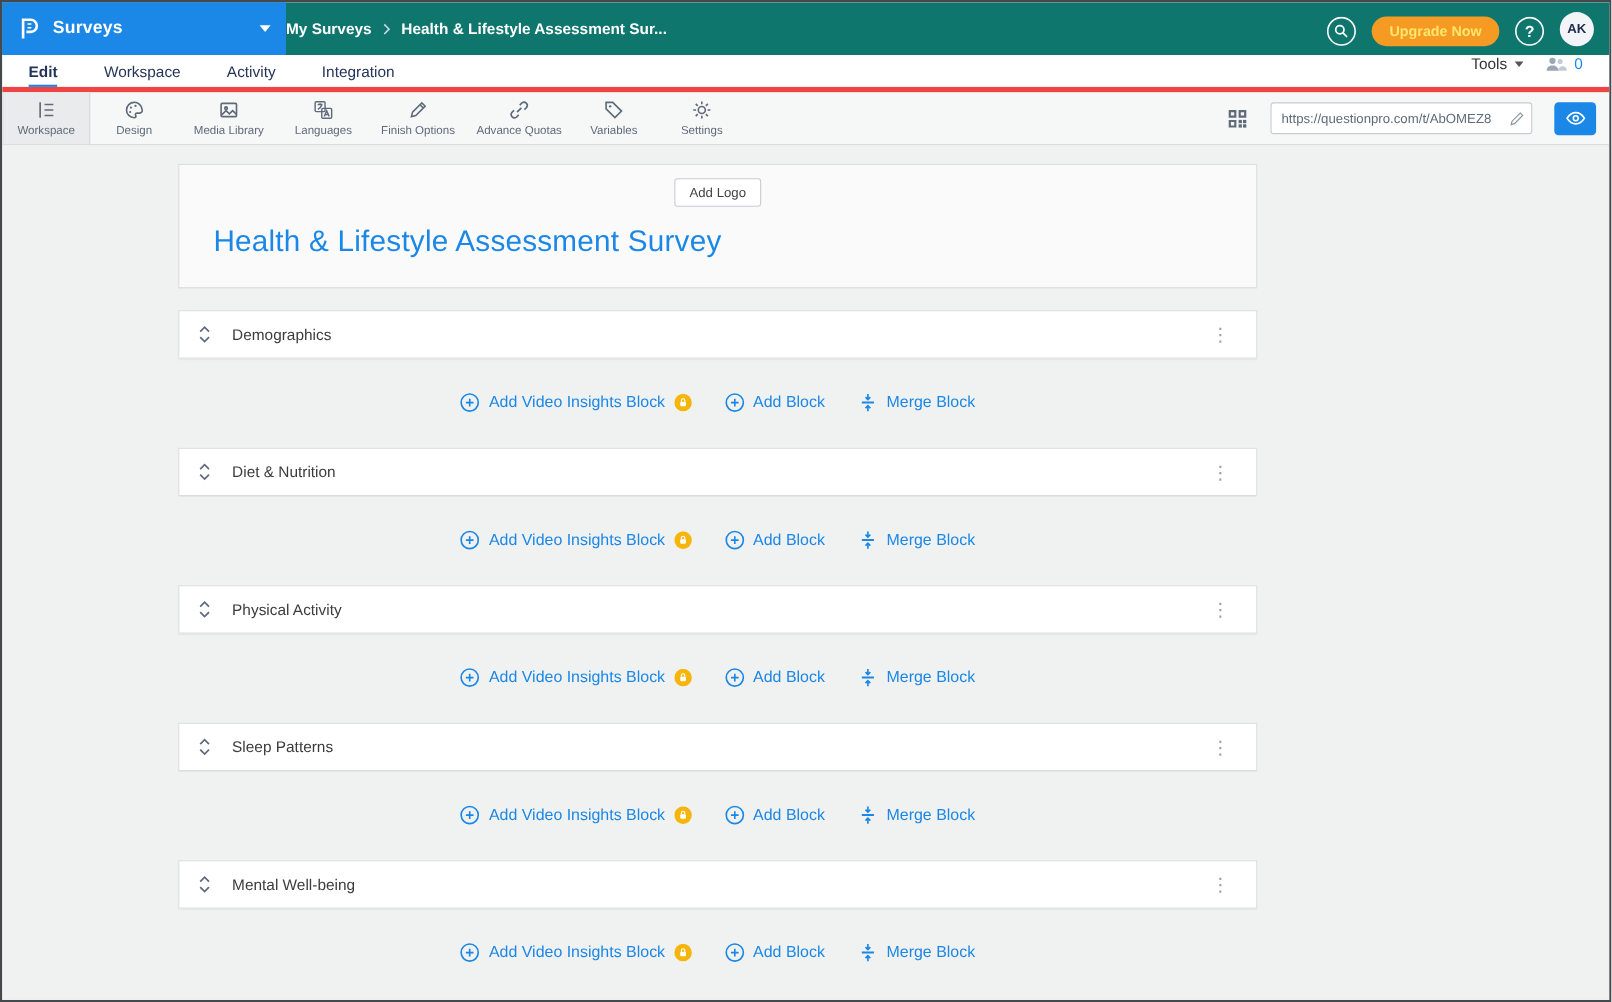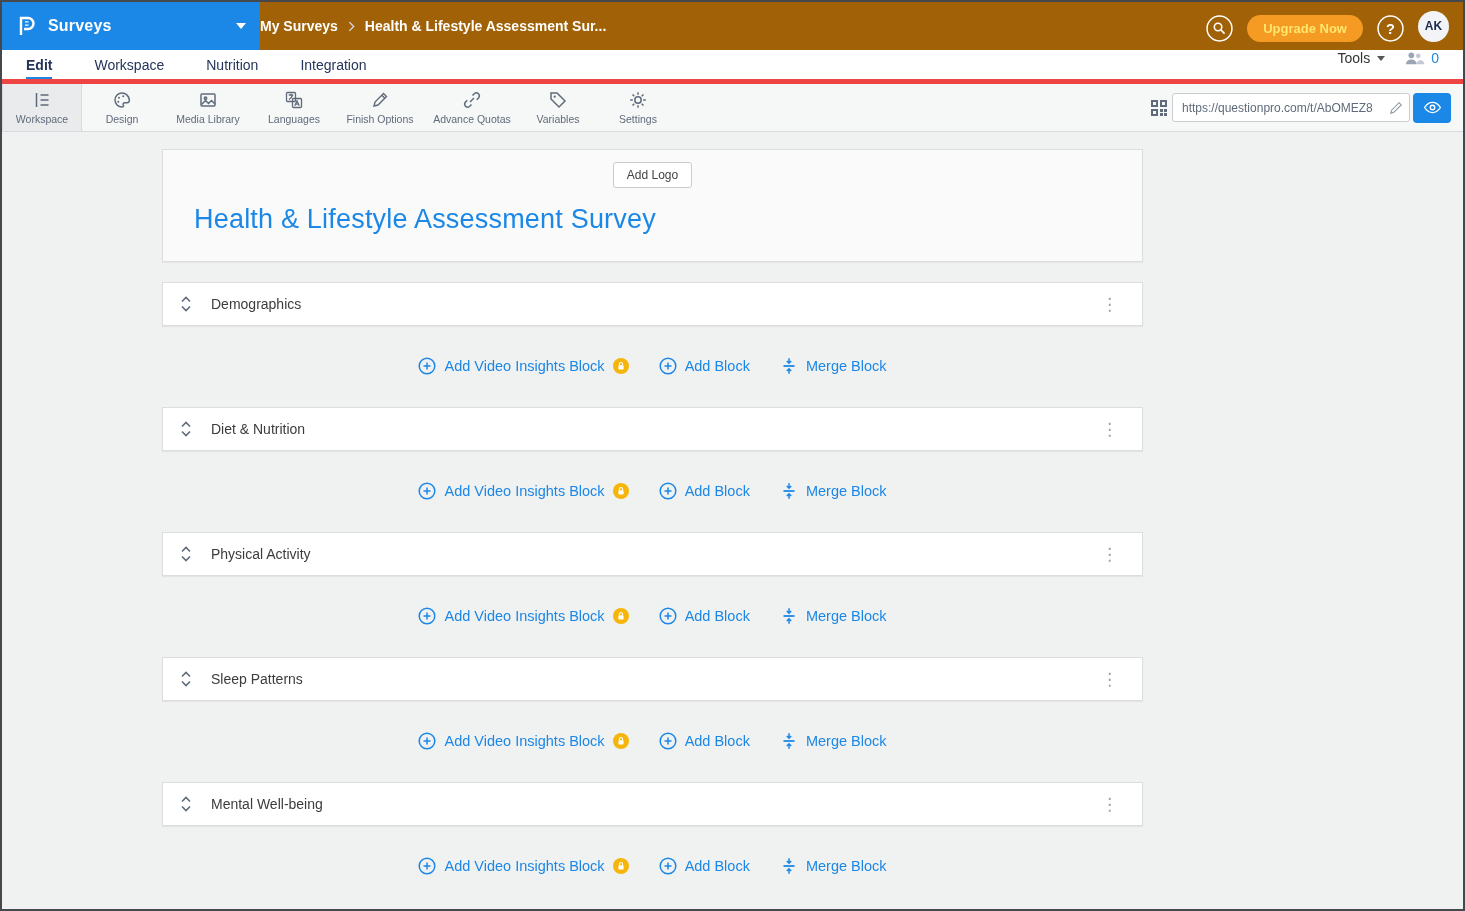--- a/index.html
+++ b/index.html
@@ -1,20 +1,20 @@
 <!DOCTYPE html>
 <html><head>
 <meta charset="utf-8">
 <style>
   * { margin: 0; padding: 0; box-sizing: border-box; }
   body { font-family: "Liberation Sans", "DejaVu Sans", sans-serif; background: #fff; }
   .screen { width: 1465px; height: 911px; border: 2px solid #45494e; overflow: hidden; background: #f0f1f1; display: flex; flex-direction: column; }
 
   
-  .top-header { height: 48px; background: #a16207; display: flex; align-items: center; flex-shrink: 0; }
+  .top-header { height: 48px; background: #0f766e; display: flex; align-items: center; flex-shrink: 0; }
   .logo-section { width: 258px; height: 100%; background: #1b87e6; display: flex; align-items: center; padding: 0 14px; color: #fff; cursor: pointer; }
   .logo-mark { display: flex; align-items: center; margin-right: 10px; }
   .product-name { font-size: 16px; font-weight: 700; letter-spacing: .2px; }
   .logo-caret { margin-left: auto; width: 0; height: 0; border-left: 5px solid transparent; border-right: 5px solid transparent; border-top: 6px solid #fff; }
   .breadcrumb { display: flex; align-items: center; gap: 10px; color: #fff; font-size: 14px; font-weight: 600; }
   .breadcrumb .crumb { cursor: pointer; }
   .header-right { margin-left: auto; display: flex; align-items: flex-end; gap: 14px; padding-right: 14px; }
   .icon-circle { width: 27px; height: 27px; border-radius: 50%; display: flex; align-items: center; justify-content: center; cursor: pointer; }
   .upgrade-btn { background: #f59b23; color: #ffe66d; border: none; border-radius: 14px; height: 27px; padding: 0 16px; font-size: 13px; font-weight: 700; cursor: pointer; font-family: inherit; }
   .avatar { width: 31px; height: 31px; border-radius: 50%; background: #f2f4f7; color: #1d2b4e; font-size: 12px; font-weight: 700; display: flex; align-items: center; justify-content: center; cursor: pointer; }
@@ -29,21 +29,21 @@
   .tools-caret { width: 0; height: 0; border-left: 4px solid transparent; border-right: 4px solid transparent; border-top: 5px solid #555; }
   .collab { display: flex; align-items: center; gap: 6px; cursor: pointer; }
   .collab-count { color: #1b87e6; font-size: 14px; }
 
   
   .toolbar { height: 48px; background: #f6f7f7; border-bottom: 1px solid #d8dadd; display: flex; align-items: stretch; flex-shrink: 0; }
   .tb-item { width: 80px; display: flex; flex-direction: column; align-items: center; justify-content: center; gap: 3px; cursor: pointer; color: #5f6b7a; }
   .tb-item .tb-label { font-size: 10.5px; color: #5f6b7a; white-space: nowrap; }
   .tb-item.active { background: #eaebec; border-left: 1px solid #d8dadd; border-right: 1px solid #d8dadd; }
   .tb-item.wide { width: 92px; }
-  .toolbar-right { margin-left: auto; display: flex; align-items: center; gap: 3px; padding-right: 12px; }
+  .toolbar-right { margin-left: auto; display: flex; align-items: center; gap: 20px; padding-right: 12px; }
   .url-wrap { position: relative; display: flex; align-items: center; }
   .url-input { width: 238px; height: 29px; border: 1px solid #c9ccd1; border-radius: 3px; background: #fff; font-size: 12px; color: #5f6b7a; padding: 0 26px 0 9px; font-family: inherit; }
   .url-pencil { position: absolute; right: 7px; cursor: pointer; display: flex; }
   .preview-btn { width: 38px; height: 30px; background: #1b87e6; border: none; border-radius: 4px; display: flex; align-items: center; justify-content: center; cursor: pointer; }
 
   
   .content { flex: 1; overflow: hidden; background: #f0f1f1; }
   .content-inner { width: 981px; margin-left: 160px; padding-top: 17px; }
 
   .survey-card { background: #fafafa; border: 1px solid #ddd; box-shadow: 0 1px 1px rgba(0,0,0,.04); padding: 12px 0 26px; margin-bottom: 20px; }
@@ -100,21 +100,21 @@
           </svg>
       </span>
       <span class="avatar">AK</span>
     </div>
   </header>
 
   <div class="nav-bar">
     <div class="nav-tabs">
       <span class="tab active">Edit</span>
       <span class="tab">Workspace</span>
-      <span class="tab">Nutrition</span>
+      <span class="tab">Activity</span>
       <span class="tab">Integration</span>
     </div>
     <div class="nav-right">
       <span class="tools-dd">
         <span>Tools</span>
         <span class="tools-caret"></span>
       </span>
       <span class="collab">
         <span style="display:flex">
           <svg viewBox="0 0 24 18" width="22" height="16">

